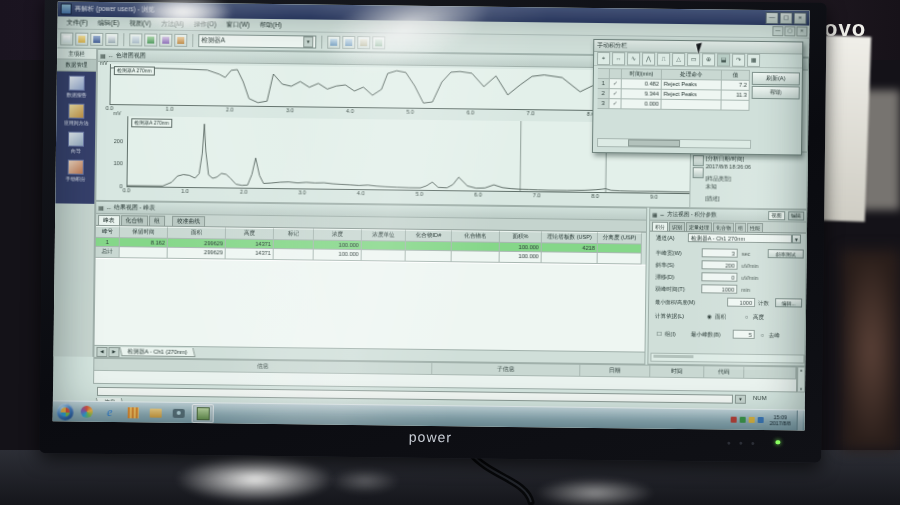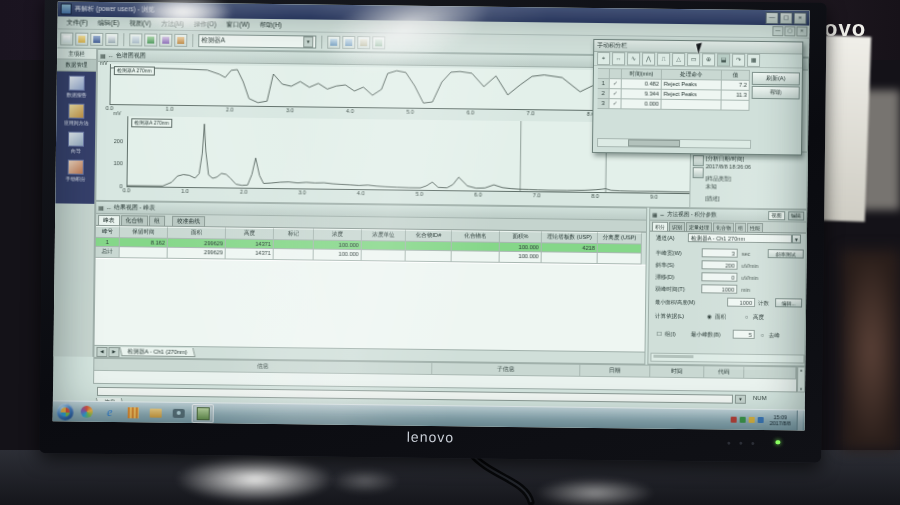--- a/index.html
+++ b/index.html
@@ -540,21 +540,21 @@
 
       <div class="abs sheen"></div>
       <div class="abs glare-a"></div>
       <div class="abs glare-b"></div>
       <div class="abs glare-c"></div>
       <div class="abs vignette"></div>
       <div class="abs cursorp"></div>
     </div>
   </div>
 
-  <div class="abs bezel-brand">lenovo</div>
+  <div class="abs bezel-brand">power</div>
   <div class="abs led"></div>
   <div class="abs bezel-dots">
       <i></i>
       <i></i>
       <i></i>
     </div>
 </div>
 
 <div class="abs smudge-top"></div>
 

